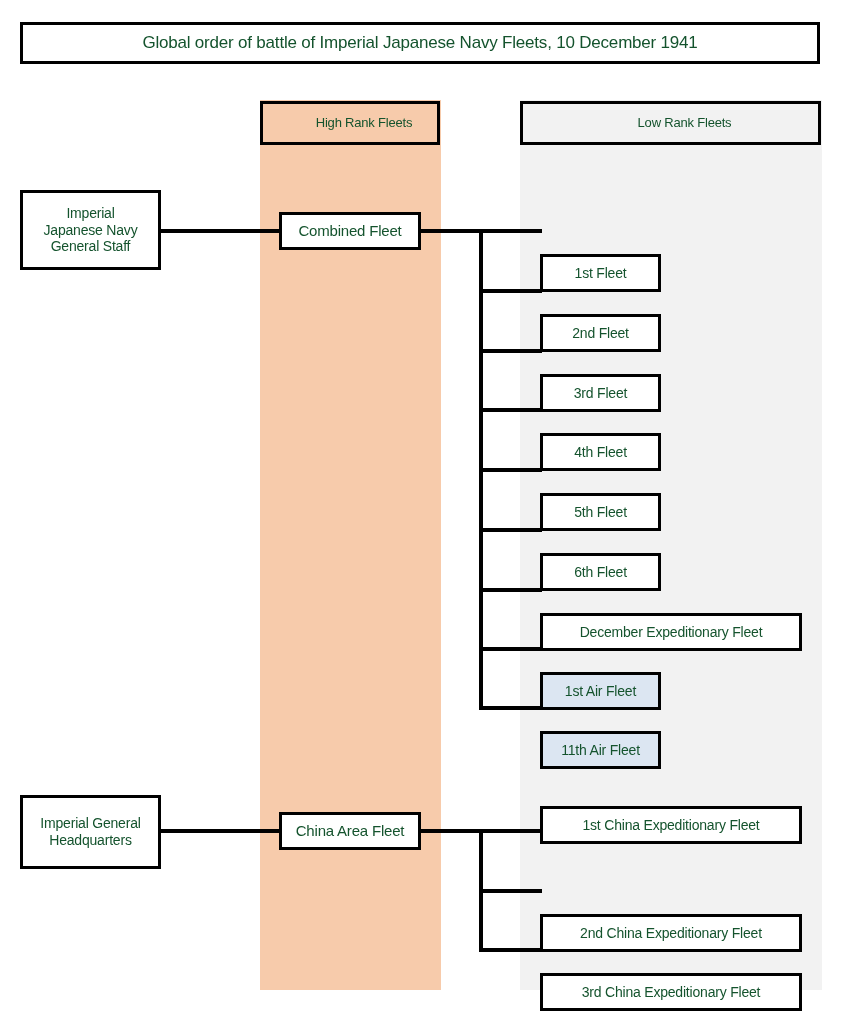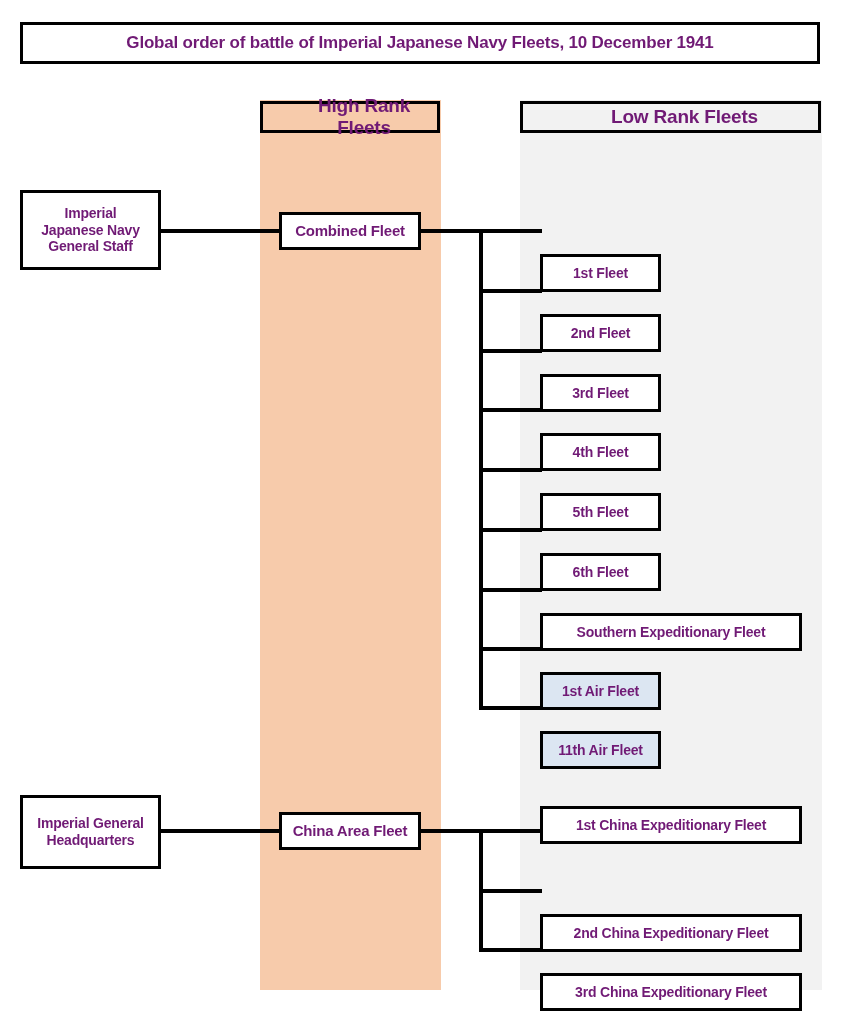--- a/index.html
+++ b/index.html
@@ -53,39 +53,39 @@
   
   .box {
     position: absolute;
     box-sizing: border-box;
     border: 3px solid #000000;
     background: #ffffff;
     display: flex;
     align-items: center;
     justify-content: center;
     text-align: center;
-    color: #701a75;
-    font-weight: bold;
+    color: #14532d;
+    font-weight: normal;
     line-height: 1.18;
     letter-spacing: -0.2px;
   }
 
   
   .title-box {
     left: 20px;
     top: 22px;
     width: 800px;
     height: 42px;
     font-size: 17px;
   }
 
   
   .header-box {
-    height: 32px;
-    font-size: 19px;
+    height: 44px;
+    font-size: 13px;
     padding-left: 28px;
   }
   .header-high {
     left: 260px;
     top: 101px;
     width: 180px;
     background: #f7cbab;
   }
   .header-low {
     left: 520px;
@@ -186,21 +186,21 @@
     <span>Headquarters</span>
   </div>
   <div class="box high-box high-china">China Area Fleet</div>
 
   <div class="box low-box low-narrow" style="top:212px">1st Fleet</div>
   <div class="box low-box low-narrow" style="top:272px">2nd Fleet</div>
   <div class="box low-box low-narrow" style="top:332px">3rd Fleet</div>
   <div class="box low-box low-narrow" style="top:391px">4th Fleet</div>
   <div class="box low-box low-narrow" style="top:451px">5th Fleet</div>
   <div class="box low-box low-narrow" style="top:511px">6th Fleet</div>
-  <div class="box low-box low-wide" style="top:571px">Southern Expeditionary  Fleet</div>
+  <div class="box low-box low-wide" style="top:571px">December Expeditionary  Fleet</div>
   <div class="box low-box low-narrow low-air" style="top:630px">1st Air Fleet</div>
   <div class="box low-box low-narrow low-air" style="top:689px">11th Air Fleet</div>
 
   <div class="box low-box low-wide" style="top:764px">1st China Expeditionary  Fleet</div>
   <div class="box low-box low-wide" style="top:872px">2nd China Expeditionary  Fleet</div>
   <div class="box low-box low-wide" style="top:931px">3rd China Expeditionary  Fleet</div>
 
 </div>
 
 </body></html>

